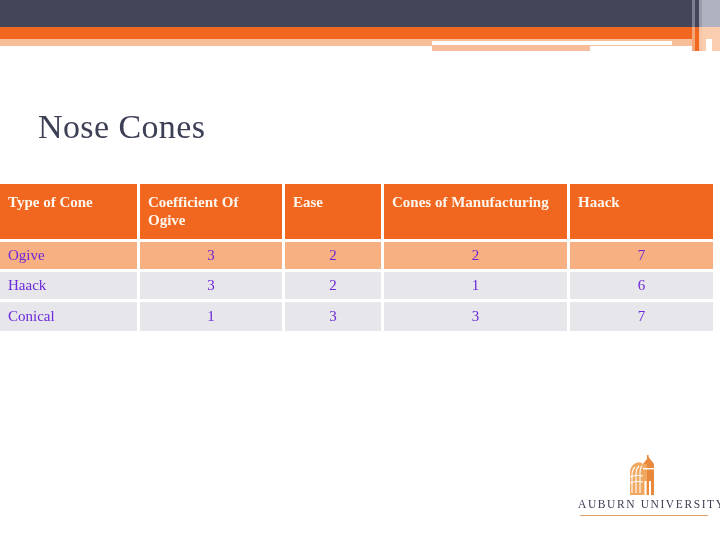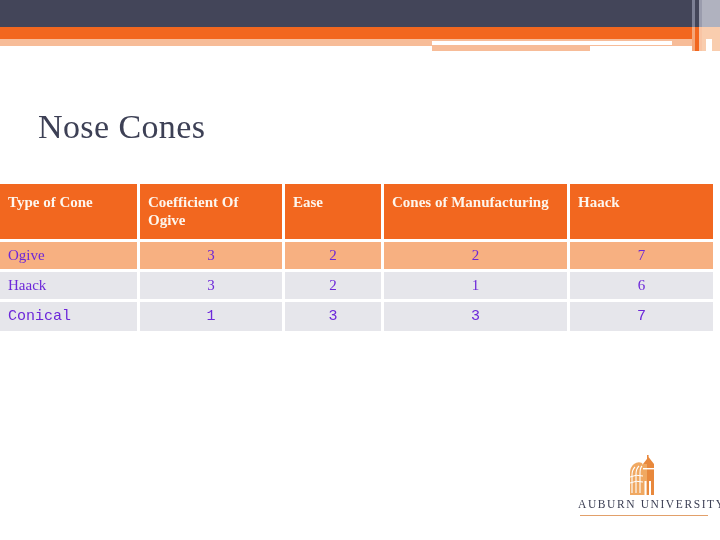--- a/index.html
+++ b/index.html
@@ -83,21 +83,21 @@
   .data-table tr.row-odd td { background:#F7B081; }
   .data-table tr.row-even td { background:#E6E6EB; }
   .data-table td {
     font-size:15px; color:#6d28d9;
     padding:5px 8px 5px 8px; height:29px;
     vertical-align:middle;
   }
   .data-table td.lbl { text-align:left; }
   .data-table td.num { text-align:center; }
   .data-table th:last-child, .data-table td:last-child { border-right:none; }
-  tr:last-child td { border-bottom:none;font-family:Liberation Mono, monospace; }
+  tr:last-child td { border-bottom:none; }
 
   .c0 { width:140px; }
   .c1 { width:145px; }
   .c2 { width:99px; }
   .c3 { width:186px; }
   .c4 { width:143px; }
 
   
   .logo {
     position:absolute; left:578px; top:455px; width:132px; height:68px;

